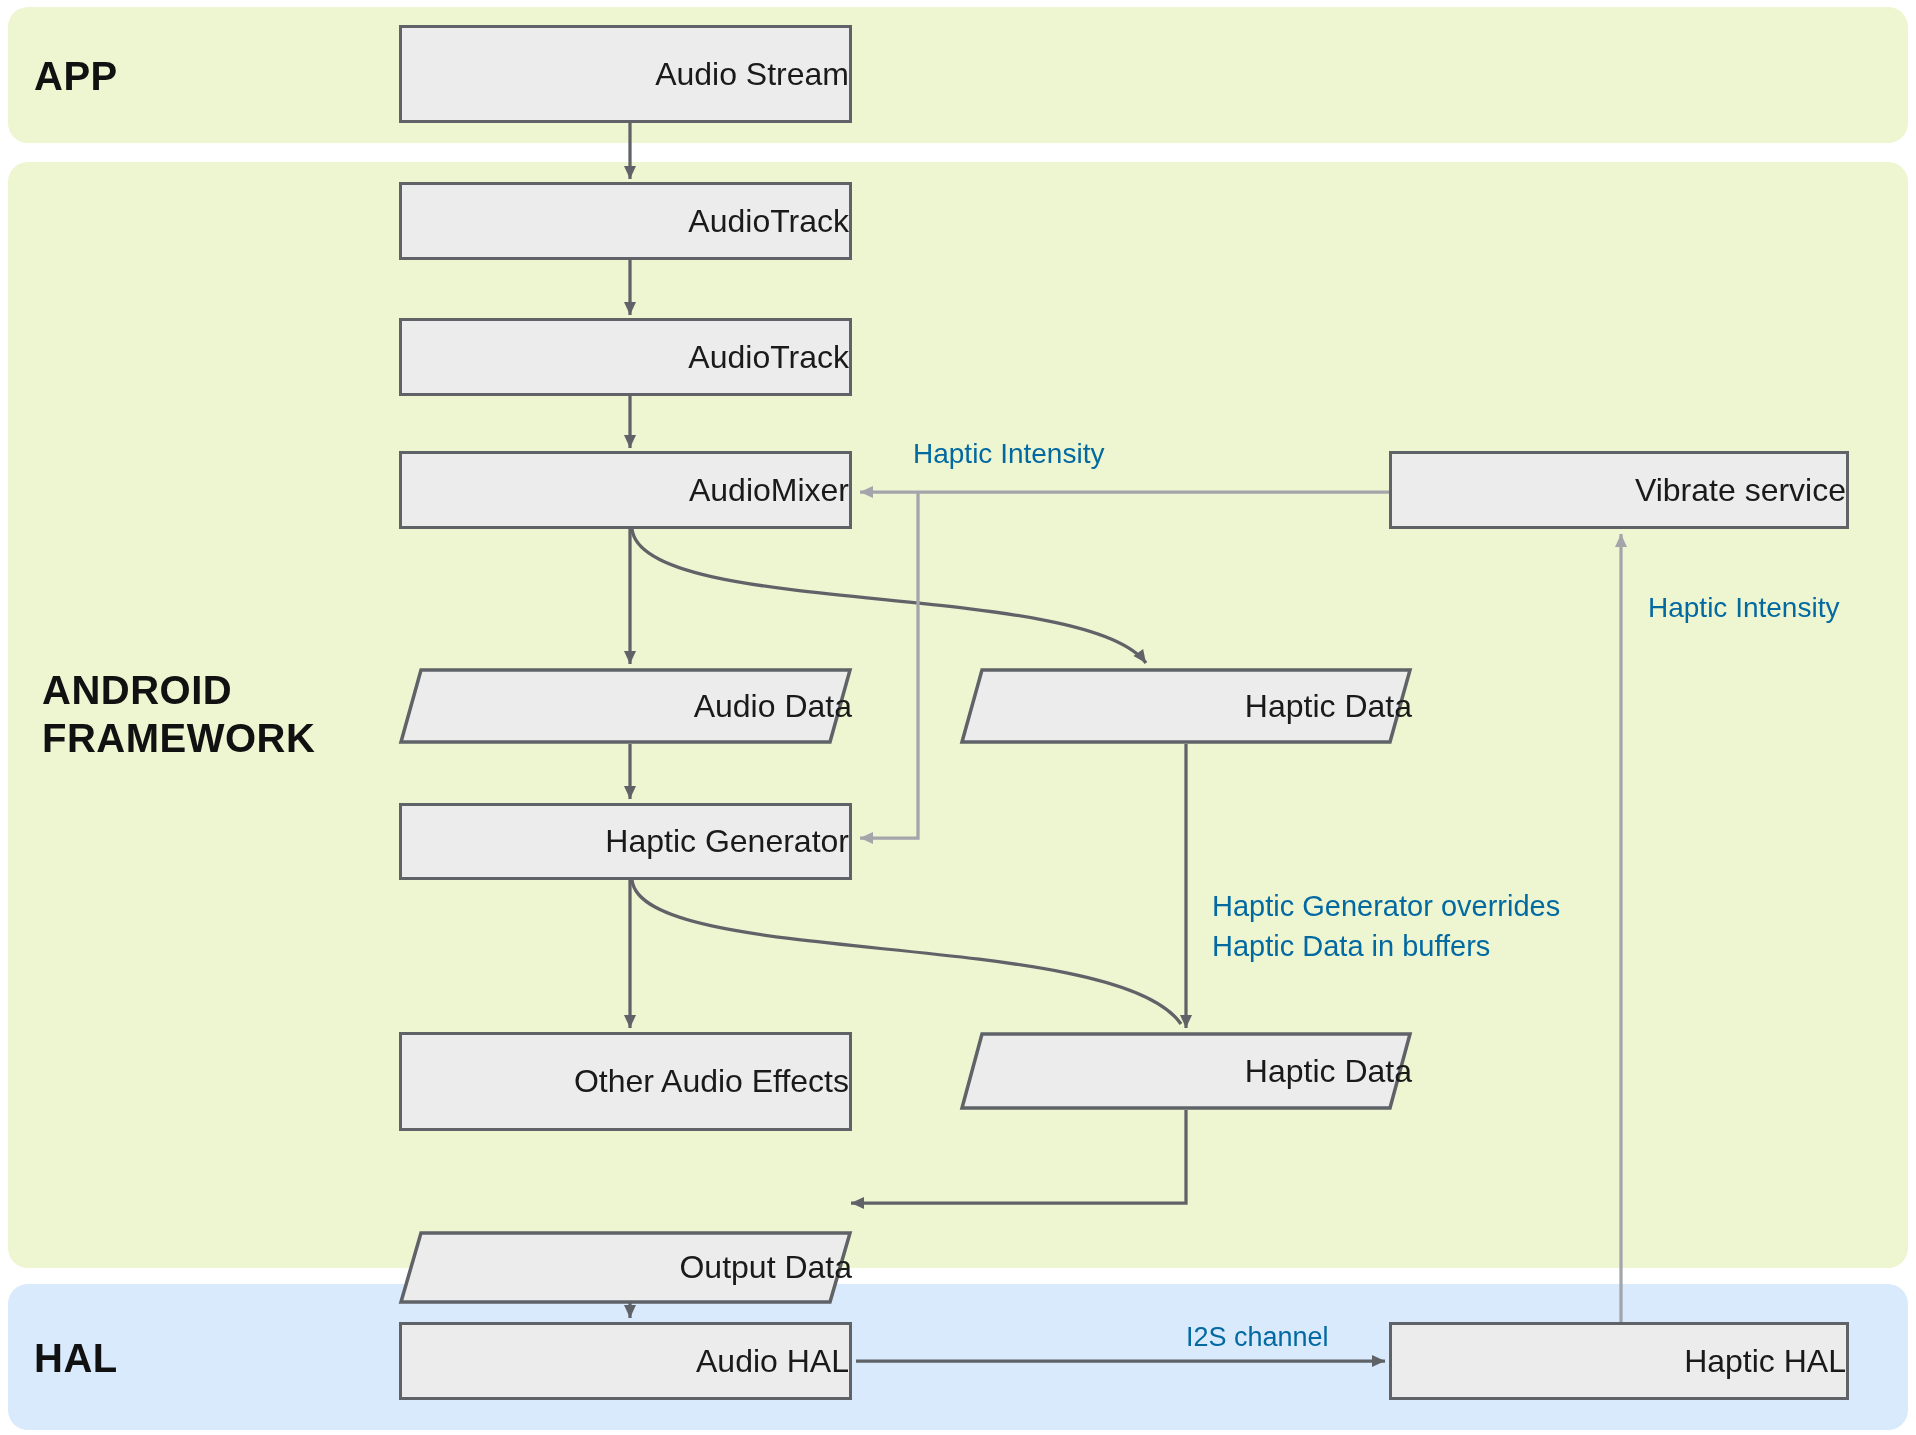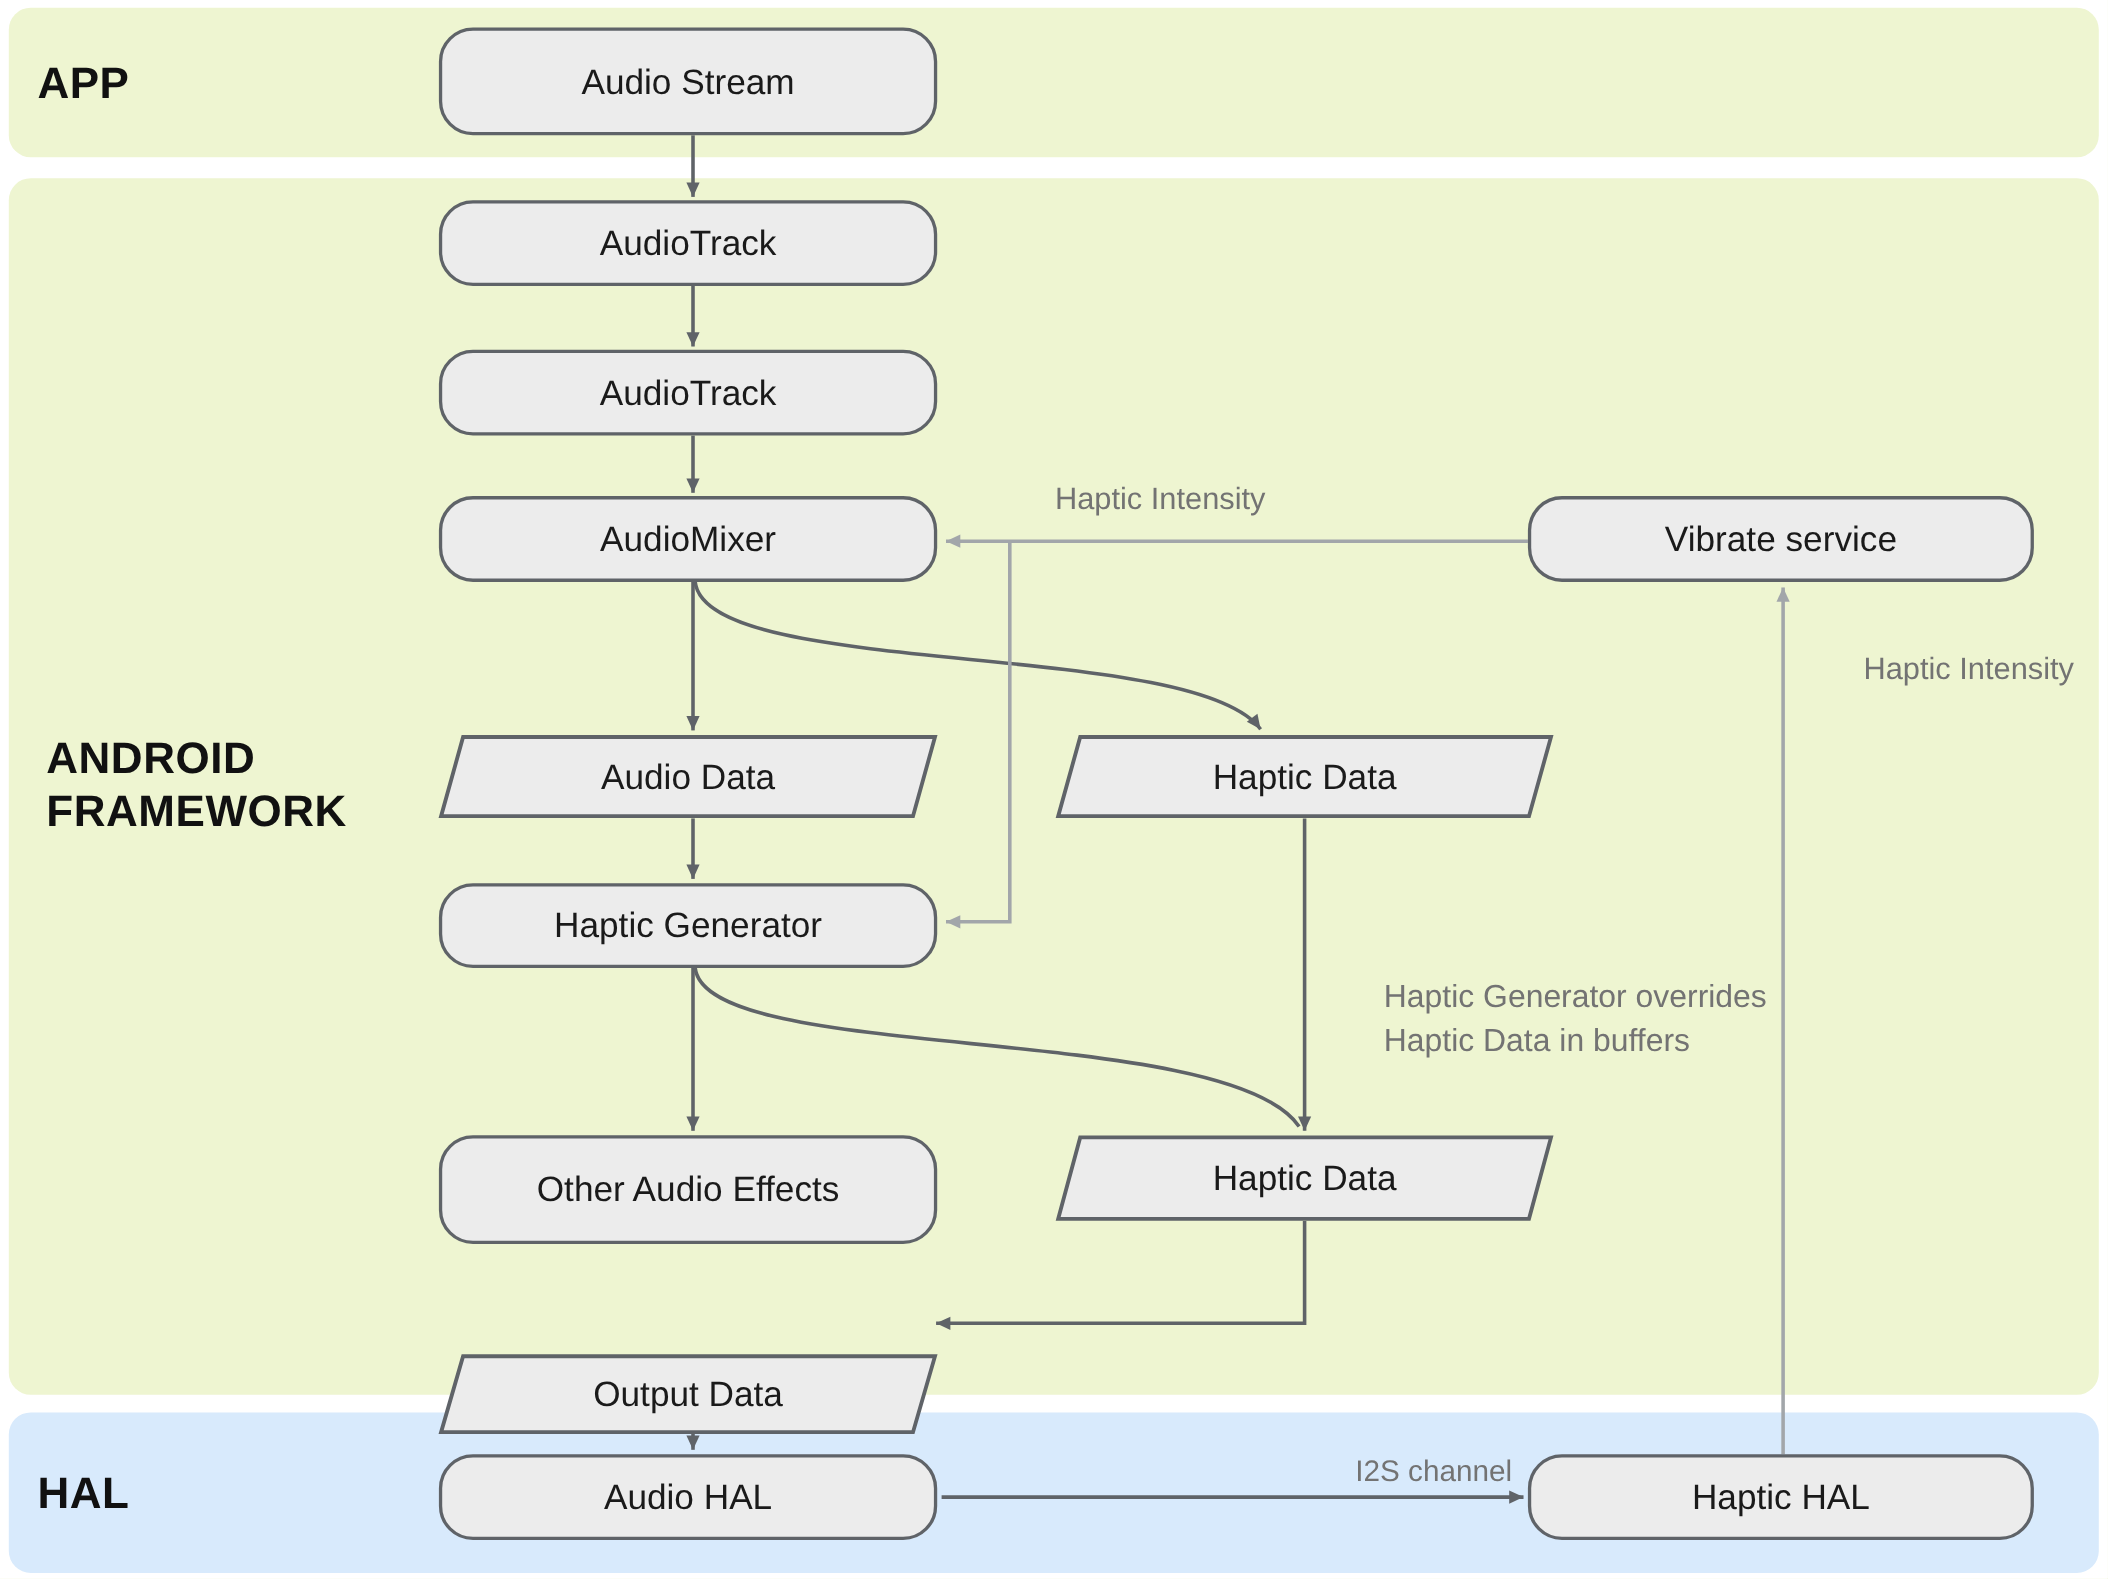--- a/index.html
+++ b/index.html
@@ -36,23 +36,22 @@
     position: absolute;
     left: 0; top: 0;
     z-index: 1;
   }
 
   .node {
     position: absolute;
     z-index: 2;
     display: flex;
     align-items: center;
-    justify-content: center;
+    justify-content: flex-end;
     box-sizing: border-box;
-    border-radius: 31px;
   }
   .node.rect {
     background: #ececec;
     border: 3.5px solid #5f6368;
   }
   .node-label {
     font-size: 32px;
     color: #1a1a1a;
     white-space: nowrap;
   }
@@ -61,24 +60,23 @@
     position: absolute;
     left: 0; top: 0;
     overflow: visible;
   }
   .pgram .node-label { position: relative; }
 
   .edge-label {
     position: absolute;
     z-index: 3;
     font-size: 28px;
-    color: #737373;
+    color: #0369a1;
     white-space: pre-line;
     line-height: 40px;
-    margin-left: 46px;
   }
   .edge-label.i2s { font-size: 27px; line-height: 30px; }
 </style>
 </head>
 <body>
 
 <div class="canvas">
 
   <div class="band band-app"></div>
   <div class="band band-framework"></div>

